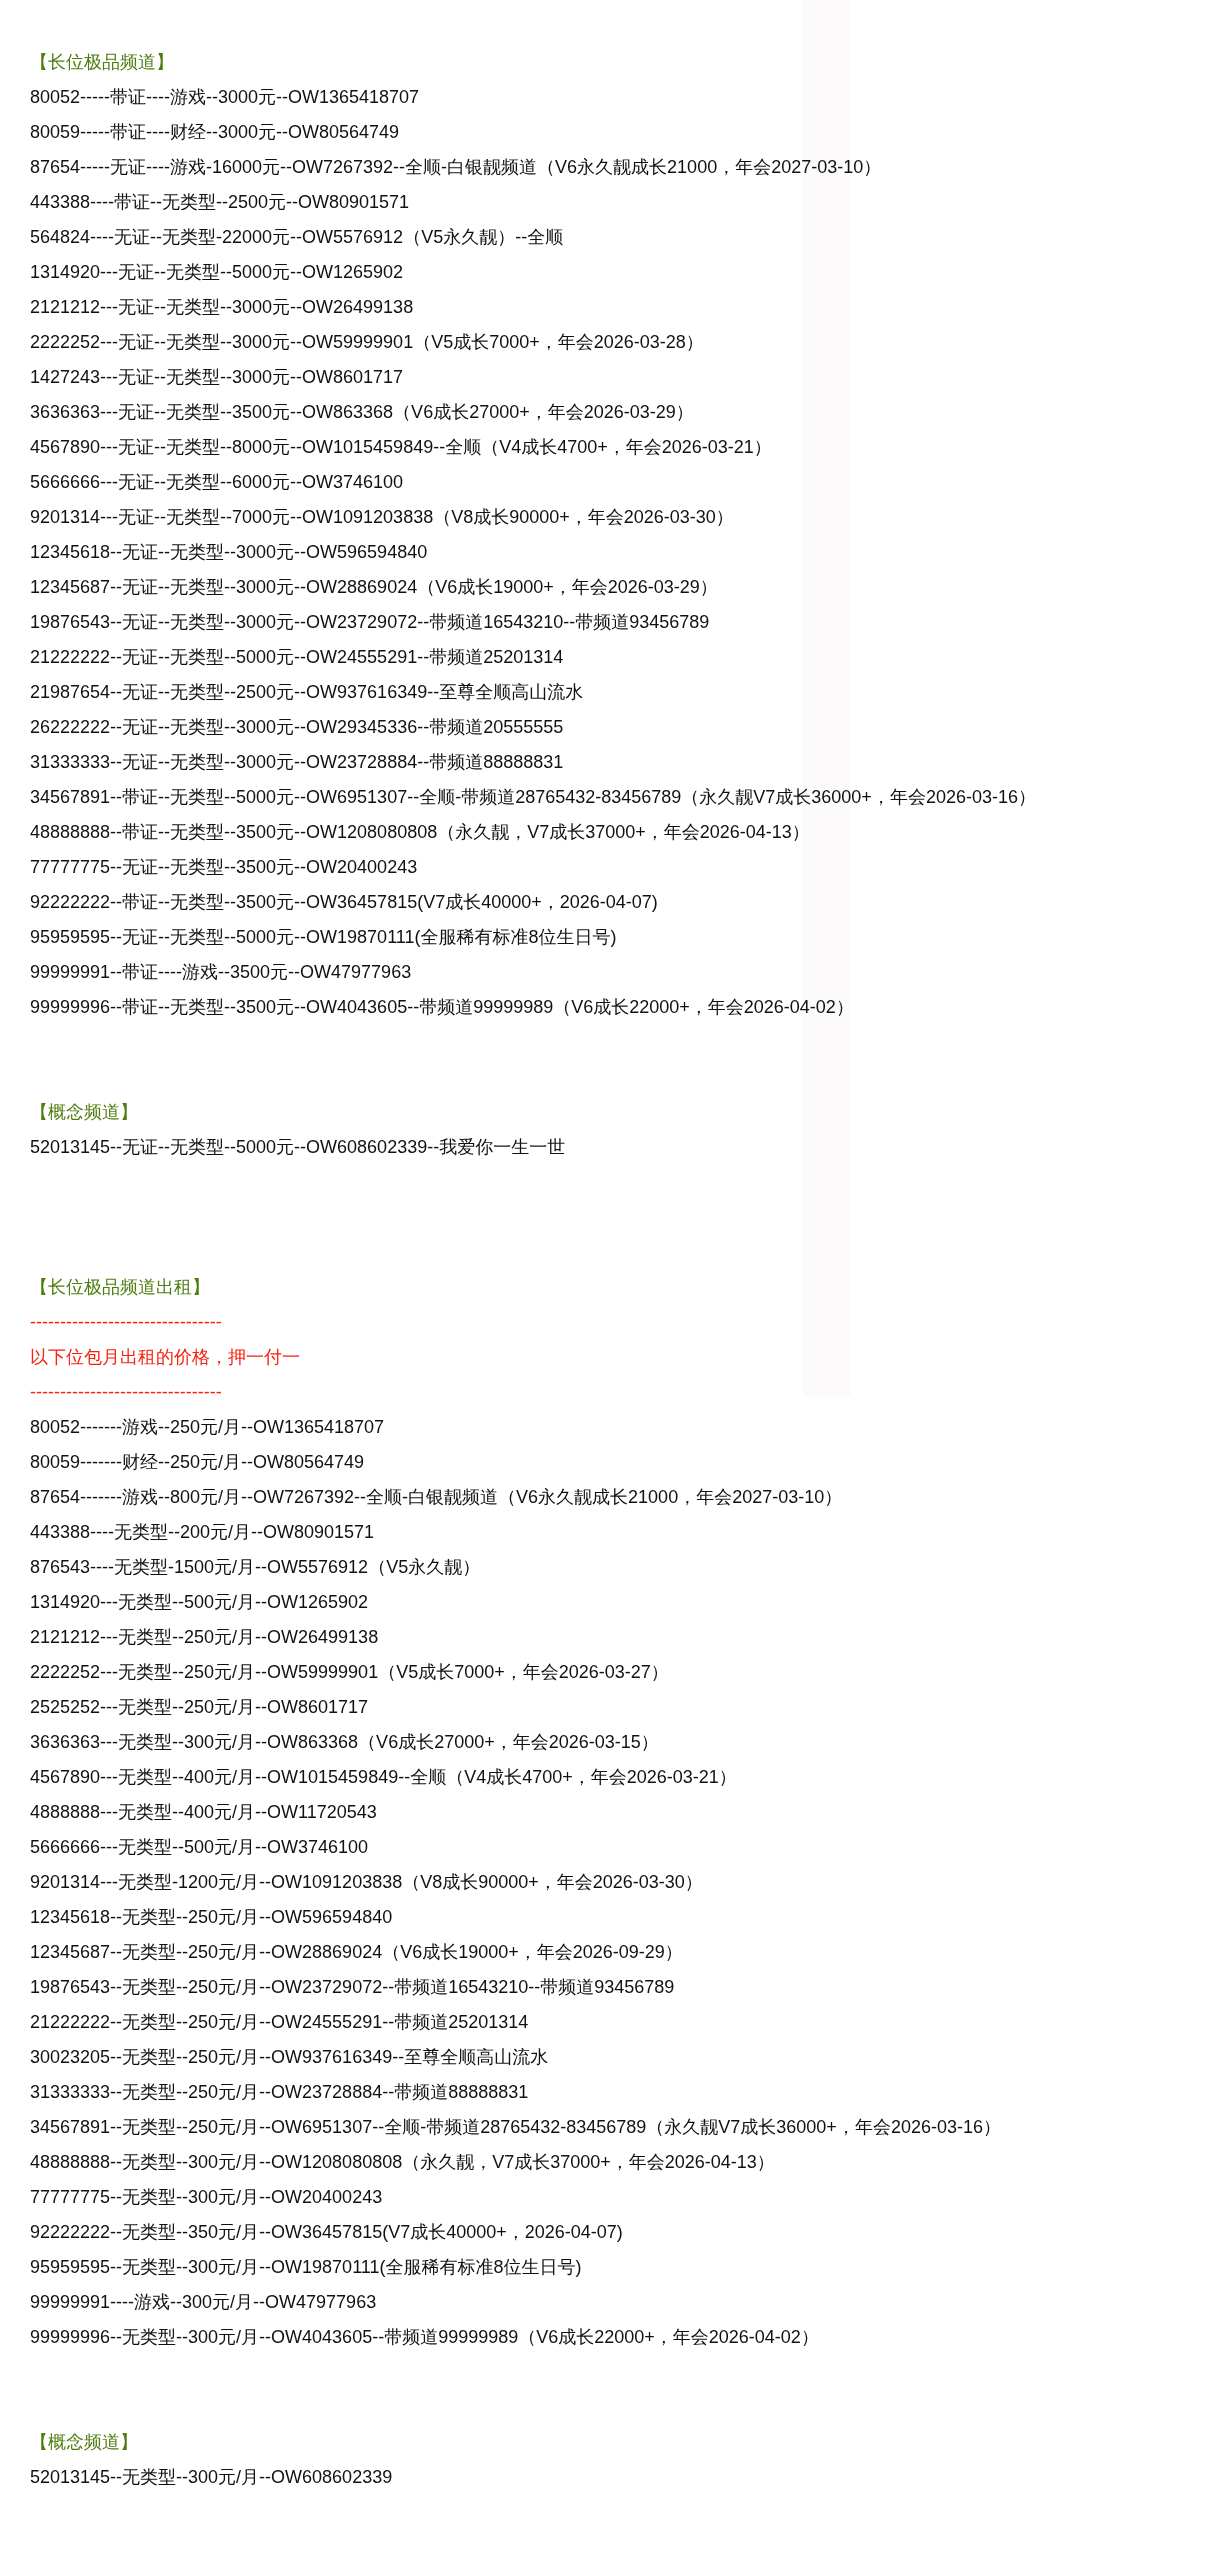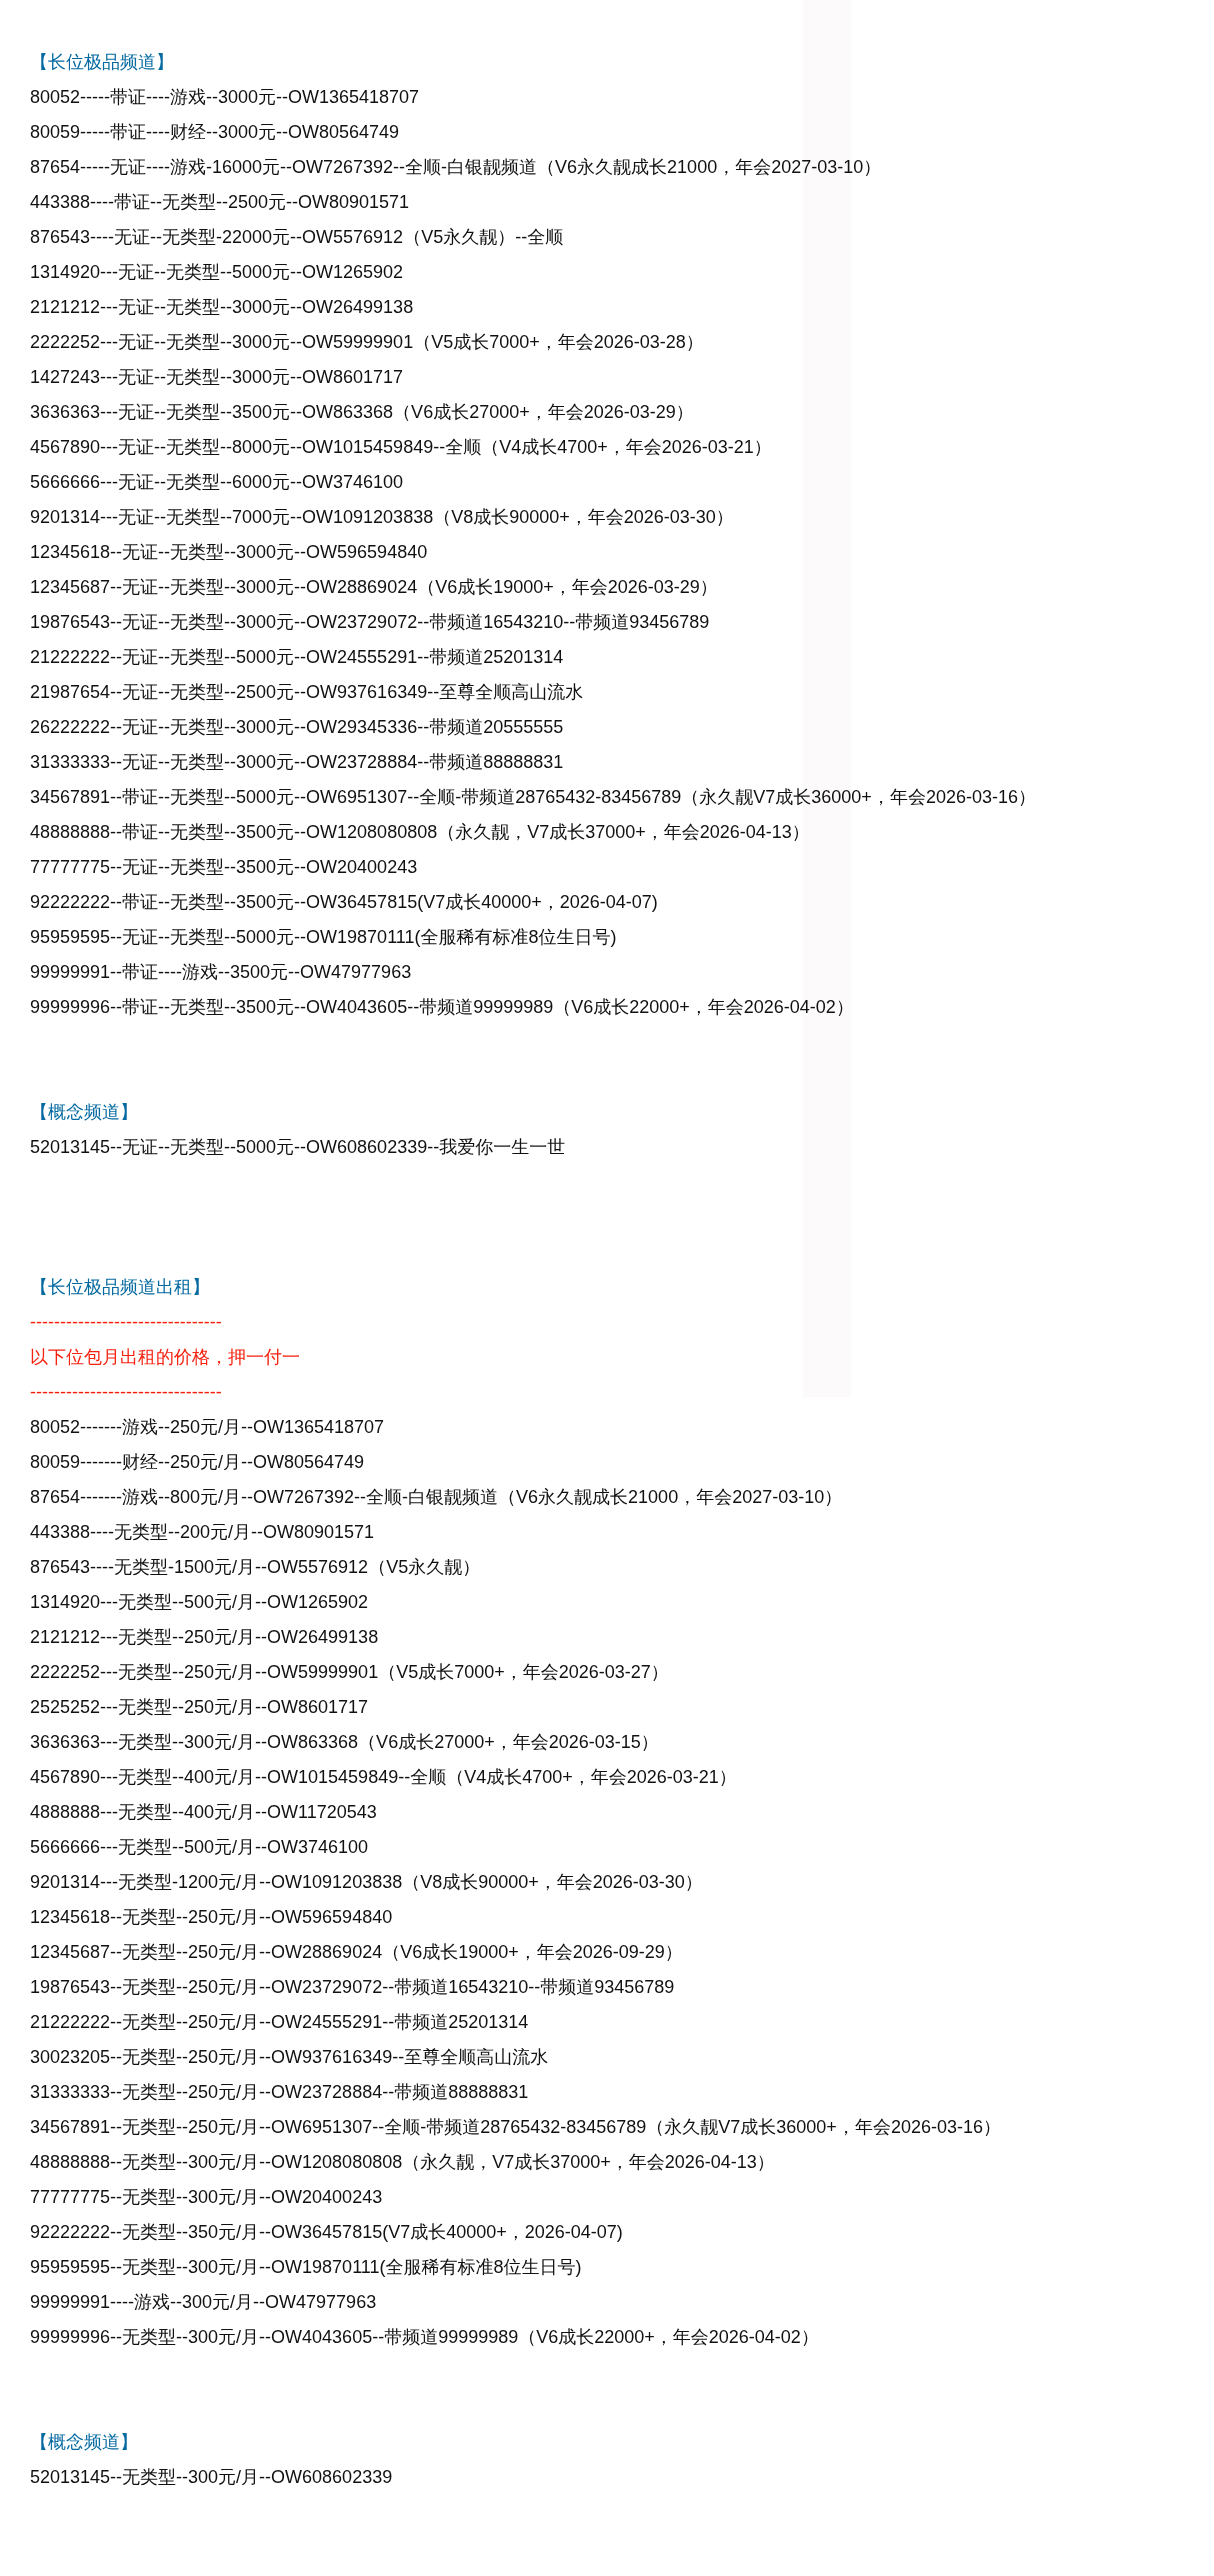--- a/index.html
+++ b/index.html
@@ -30,37 +30,37 @@
       right: 0;
       font-size: 18px;
       line-height: 35px;
     }
     .line {
       height: 35px;
       white-space: nowrap;
       position: relative;
     }
     .red { color: #f5220f; }
-    .heading { color: #0369a1; font-family: Liberation Serif, serif; }
+    .heading { color: #4d7c0f; font-family: Liberation Serif, serif; }
     .blank { height: 35px; }
   </style>
 </head>
 <body>
 
 <div class="side-band"></div>
 
 <div class="doc">
 
   <div class="line heading">【长位极品频道】</div>
   <div id="sec0-rows">
       <div class="line">80052-----带证----游戏--3000元--OW1365418707</div>
       <div class="line">80059-----带证----财经--3000元--OW80564749</div>
       <div class="line">87654-----无证----游戏-16000元--OW7267392--全顺-白银靓频道（V6永久靓成长21000，年会2027-03-10）</div>
       <div class="line">443388----带证--无类型--2500元--OW80901571</div>
-      <div class="line">876543----无证--无类型-22000元--OW5576912（V5永久靓）--全顺</div>
+      <div class="line">564824----无证--无类型-22000元--OW5576912（V5永久靓）--全顺</div>
       <div class="line">1314920---无证--无类型--5000元--OW1265902</div>
       <div class="line">2121212---无证--无类型--3000元--OW26499138</div>
       <div class="line">2222252---无证--无类型--3000元--OW59999901（V5成长7000+，年会2026-03-28）</div>
       <div class="line">1427243---无证--无类型--3000元--OW8601717</div>
       <div class="line">3636363---无证--无类型--3500元--OW863368（V6成长27000+，年会2026-03-29）</div>
       <div class="line">4567890---无证--无类型--8000元--OW1015459849--全顺（V4成长4700+，年会2026-03-21）</div>
       <div class="line">5666666---无证--无类型--6000元--OW3746100</div>
       <div class="line">9201314---无证--无类型--7000元--OW1091203838（V8成长90000+，年会2026-03-30）</div>
       <div class="line">12345618--无证--无类型--3000元--OW596594840</div>
       <div class="line">12345687--无证--无类型--3000元--OW28869024（V6成长19000+，年会2026-03-29）</div>

